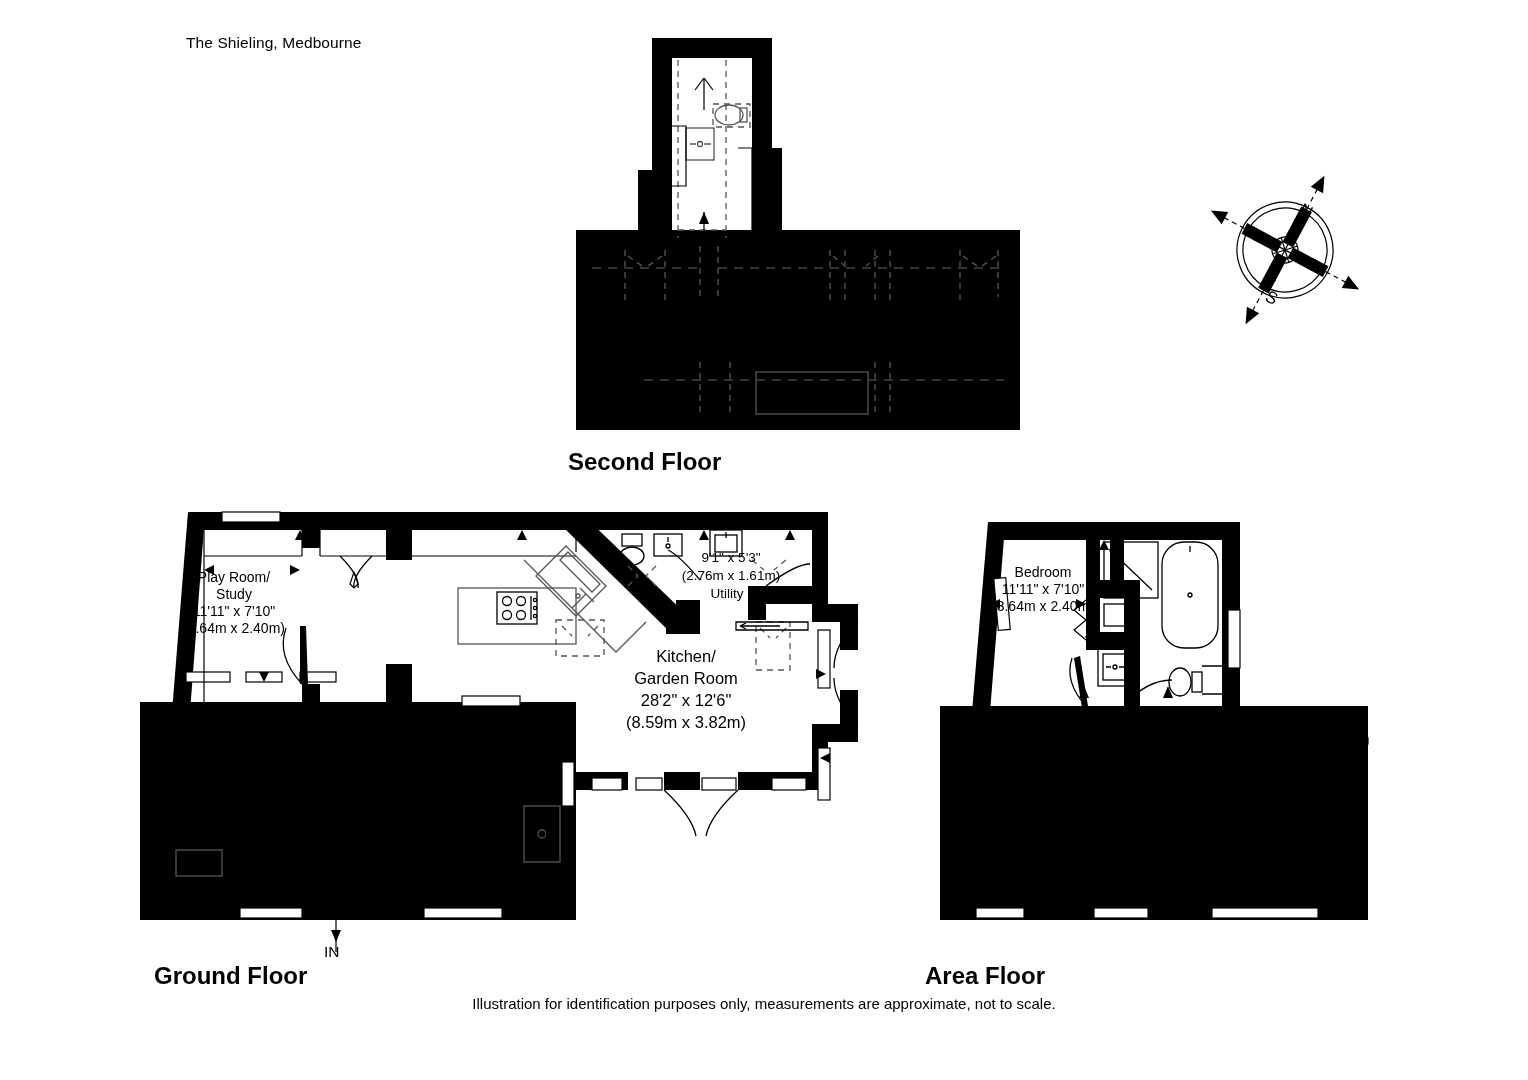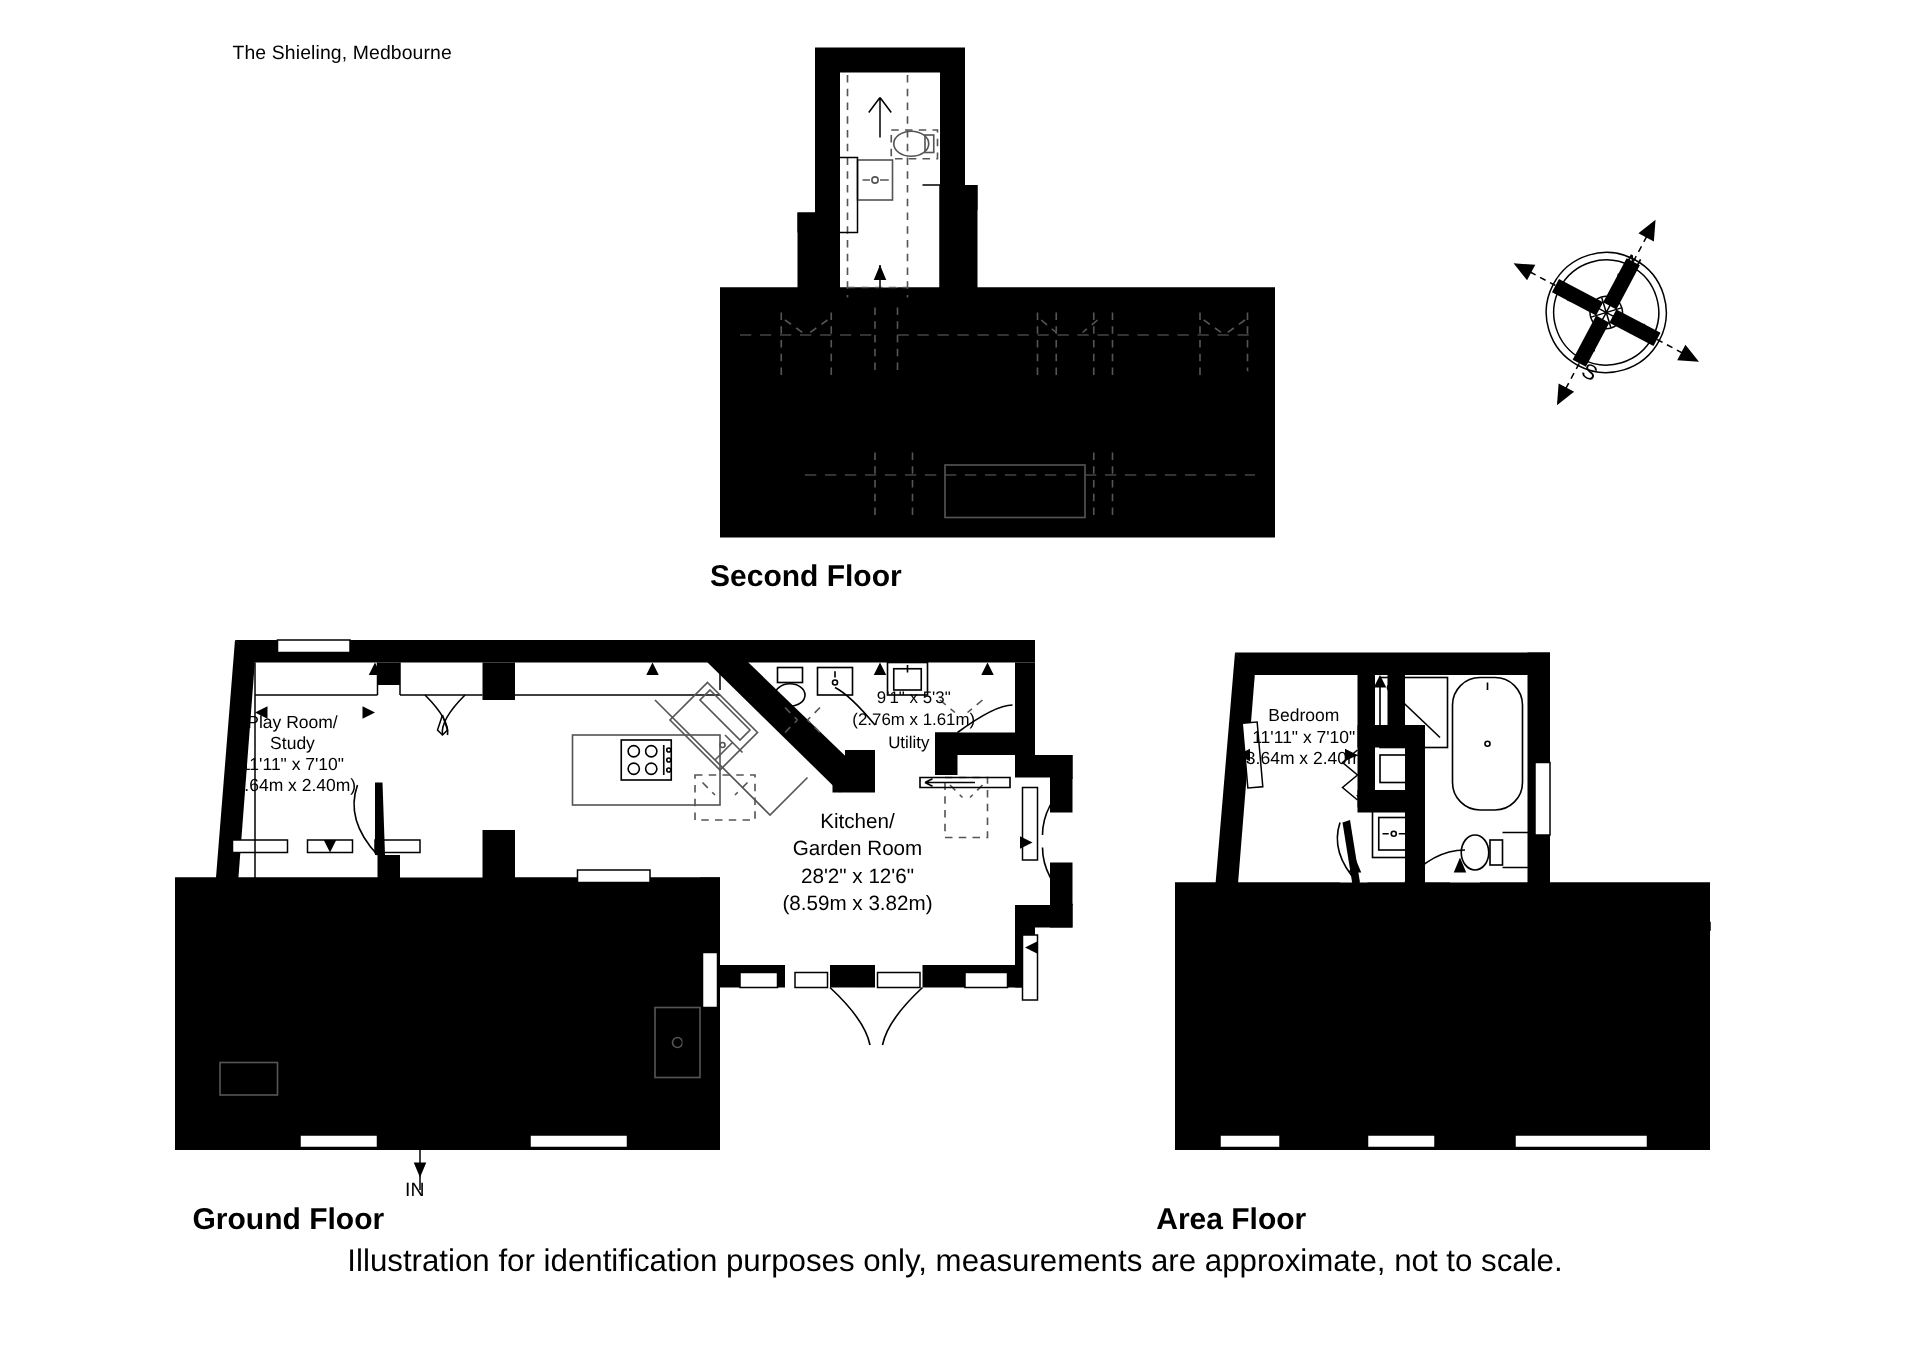--- a/index.html
+++ b/index.html
@@ -7,21 +7,21 @@
     width:1528px;height:1080px;position:relative;overflow:hidden;
     font-family:"Liberation Sans","DejaVu Sans",sans-serif;color:#000;
   }
   .titleblock{position:absolute;left:46px;top:34px;}
   .titleblock .l1{font-size:15.5px;font-weight:normal;letter-spacing:.1px;margin-left:140px;}
   .titleblock .l2{font-size:15.5px;font-weight:bold;letter-spacing:.1px;margin-top:6px;}
   .floorlabel{position:absolute;font-size:24px;font-weight:bold;}
   #lbl-second{left:568px;top:448px;}
   #lbl-ground{left:138px;top:962px;margin-left:16px;}
   #lbl-first{left:925px;top:962px;}
-  .footer{position:absolute;left:0;top:995px;width:1528px;text-align:center;font-size:25px;}
+  .footer{position:absolute;left:0;top:995px;width:1528px;text-align:center;font-size:15px;}
   svg{position:absolute;overflow:visible;}
   #svg-second{left:0;top:0;}
   #svg-ground{left:0;top:0;}
   #svg-first{left:0;top:0;}
   #svg-compass{left:1195px;top:160px;}
   .w{fill:#000;}
   .thin{fill:none;stroke:#000;stroke-width:1.2;}
   .fix{fill:none;stroke:#000;stroke-width:1.3;}
   .fixg{fill:none;stroke:#555;stroke-width:1.3;}
   .dash{fill:none;stroke:#444;stroke-width:1.3;stroke-dasharray:9 7;}

